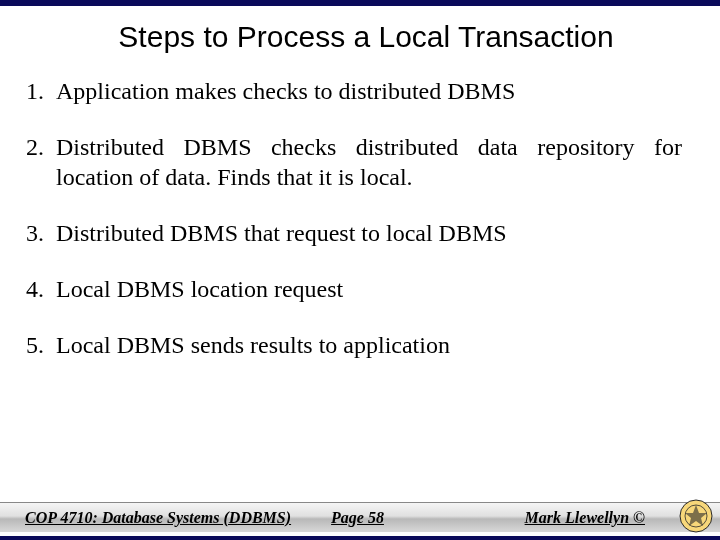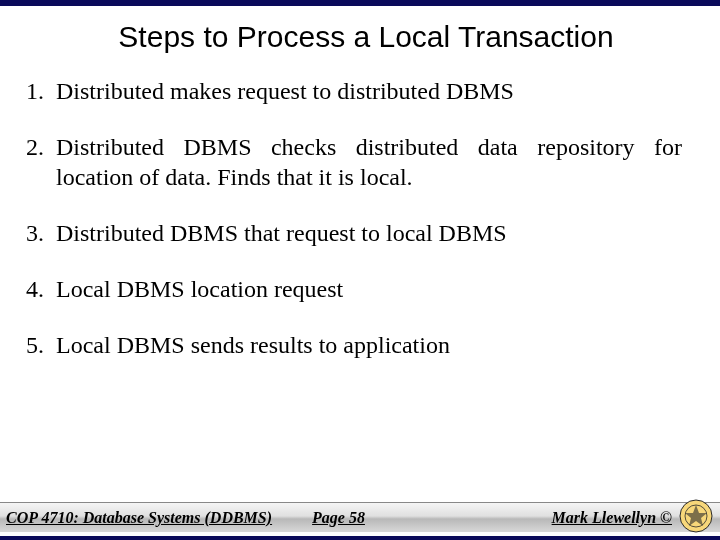--- a/index.html
+++ b/index.html
@@ -54,41 +54,41 @@
     background: linear-gradient(to bottom, #f5f5f5 0%, #e0e0e0 45%, #b8b8b8 55%, #d8d8d8 100%);
     border-top: 1px solid #888;
     display: flex;
     align-items: center;
     font-family: "Times New Roman", Times, serif;
     font-size: 16px;
     font-weight: bold;
     font-style: italic;
     color: #000;
   }
-  .footer .left { padding-left: 6px; flex: 0 0 auto; text-decoration: underline; }
+  .footer .left { padding-left: 25px; flex: 0 0 auto; text-decoration: underline; }
   .footer .mid { flex: 1; text-align: left; text-decoration: underline; padding-left: 40px; }
-  .footer .right { flex: 0 0 auto; padding-right: 48px; text-decoration: underline; }
+  .footer .right { flex: 0 0 auto; padding-right: 75px; text-decoration: underline; }
   .seal {
     position: absolute;
     right: 6px;
     bottom: 2px;
     width: 36px;
     height: 36px;
   }
 </style>
 </head>
 <body>
 
 <div class="slide">
   <div class="title">Steps to Process a Local Transaction</div>
 
   <div class="body">
     <div class="item">
       <div class="num">1.</div>
-      <div class="txt">Distributed makes request to distributed DBMS</div>
+      <div class="txt">Application makes checks to distributed DBMS</div>
     </div>
     <div class="item justify">
       <div class="num">2.</div>
       <div class="txt">Distributed DBMS checks distributed data repository for location of data. Finds that it is local.</div>
     </div>
     <div class="item">
       <div class="num">3.</div>
       <div class="txt">Distributed DBMS that request to local DBMS</div>
     </div>
     <div class="item">

